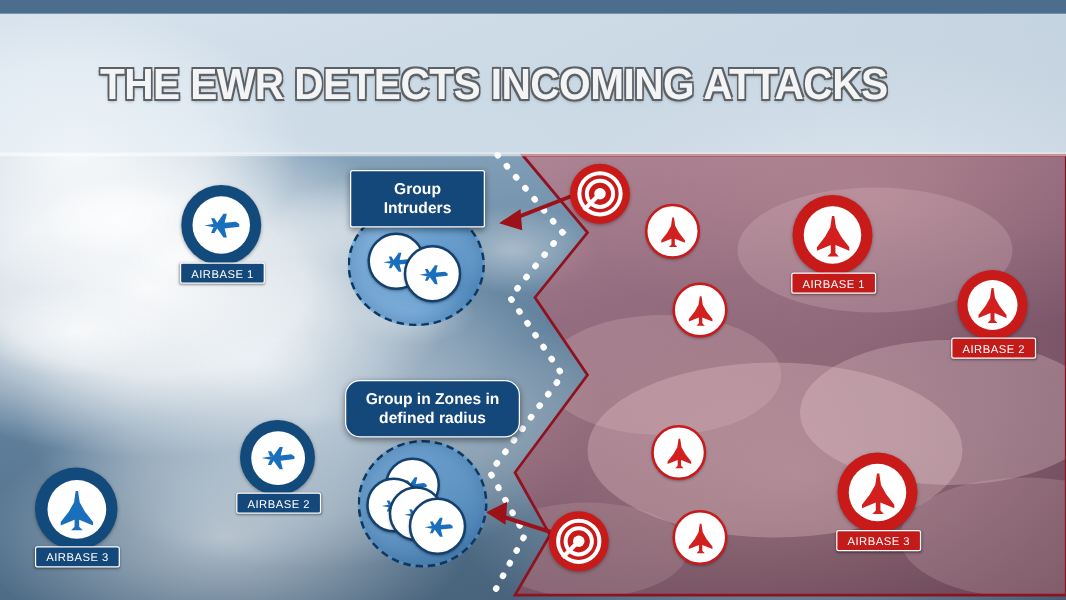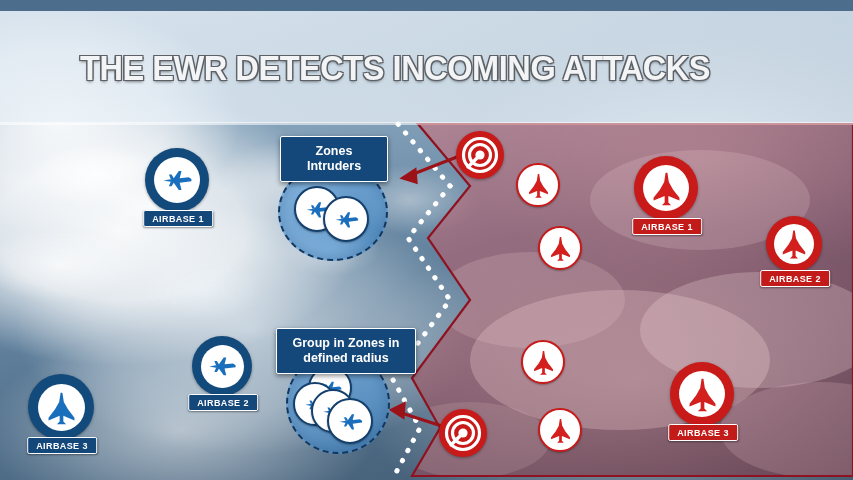--- a/index.html
+++ b/index.html
@@ -74,21 +74,21 @@
     border-radius:50%;display:flex;align-items:center;justify-content:center;
     box-shadow:0 1px 3px rgba(0,0,0,.35);
   }
   .disc-blue{background:#134a7c;}
   .disc-red{background:#c81a19;}
   .inner{background:#fff;border-radius:50%;display:flex;align-items:center;justify-content:center;}
 
   .ab-label{
     position:absolute;left:50%;transform:translateX(-50%);
     border:1.4px solid #ffffff;border-radius:2px;
-    font-size:9px;font-weight:bold;letter-spacing:.4px;color:#fff;
+    font-size:9px;font-weight:normal;letter-spacing:.4px;color:#fff;
     padding:2.5px 8px 2.5px 8px;white-space:nowrap;
     box-shadow:0 1px 2px rgba(0,0,0,.4);
   }
   .ab-label-blue{background:#14477a;}
   .ab-label-red{background:#c31b1a;}
 
   
   .jet-token{
     border-radius:50%;background:#ffffff;border:2.5px solid #c81a19;
     display:flex;align-items:center;justify-content:center;
@@ -280,23 +280,23 @@
       <svg width="29" height="29" viewBox="0 0 40 40">
         <g fill="#1a6fbd">
             <path d="M5 20.5 L16 18.5 L22 10 L25 10 L23 18 L33 17 L36 19 L36 21.5 L23 23 L25 31 L22 31 L16 22.5 Z"></path>
             <path d="M11 14 L14 14 L17 19 L13 19 Z"></path>
             <path d="M11 27 L14 27 L17 22 L13 22 Z"></path>
           </g>
       </svg>
     </div>
   </div>
 
-  <div class="callout" style="left:280px;top:136px;width:82px;">Zones
+  <div class="callout" style="left:280px;top:136px;width:82px;">Group
 Intruders</div>
-  <div class="callout" style="left:276px;top:328px;width:114px;">Group in Zones in
+  <div class="callout" style="left:276px;top:304px;width:114px;border-radius:12px;">Group in Zones in
 defined radius</div>
 
   <div class="marker" style="left:456px;top:131px;">
     <div class="radar" style="width:48px;height:48px;">
       <svg width="40" height="40" viewBox="0 0 40 40">
         <g fill="none" stroke="#ffffff" stroke-width="3.2">
           <circle cx="20" cy="20" r="16.5"></circle>
           <circle cx="20" cy="20" r="10.5"></circle>
         </g>
         <circle cx="20" cy="20" r="4.6" fill="#ffffff"></circle>

